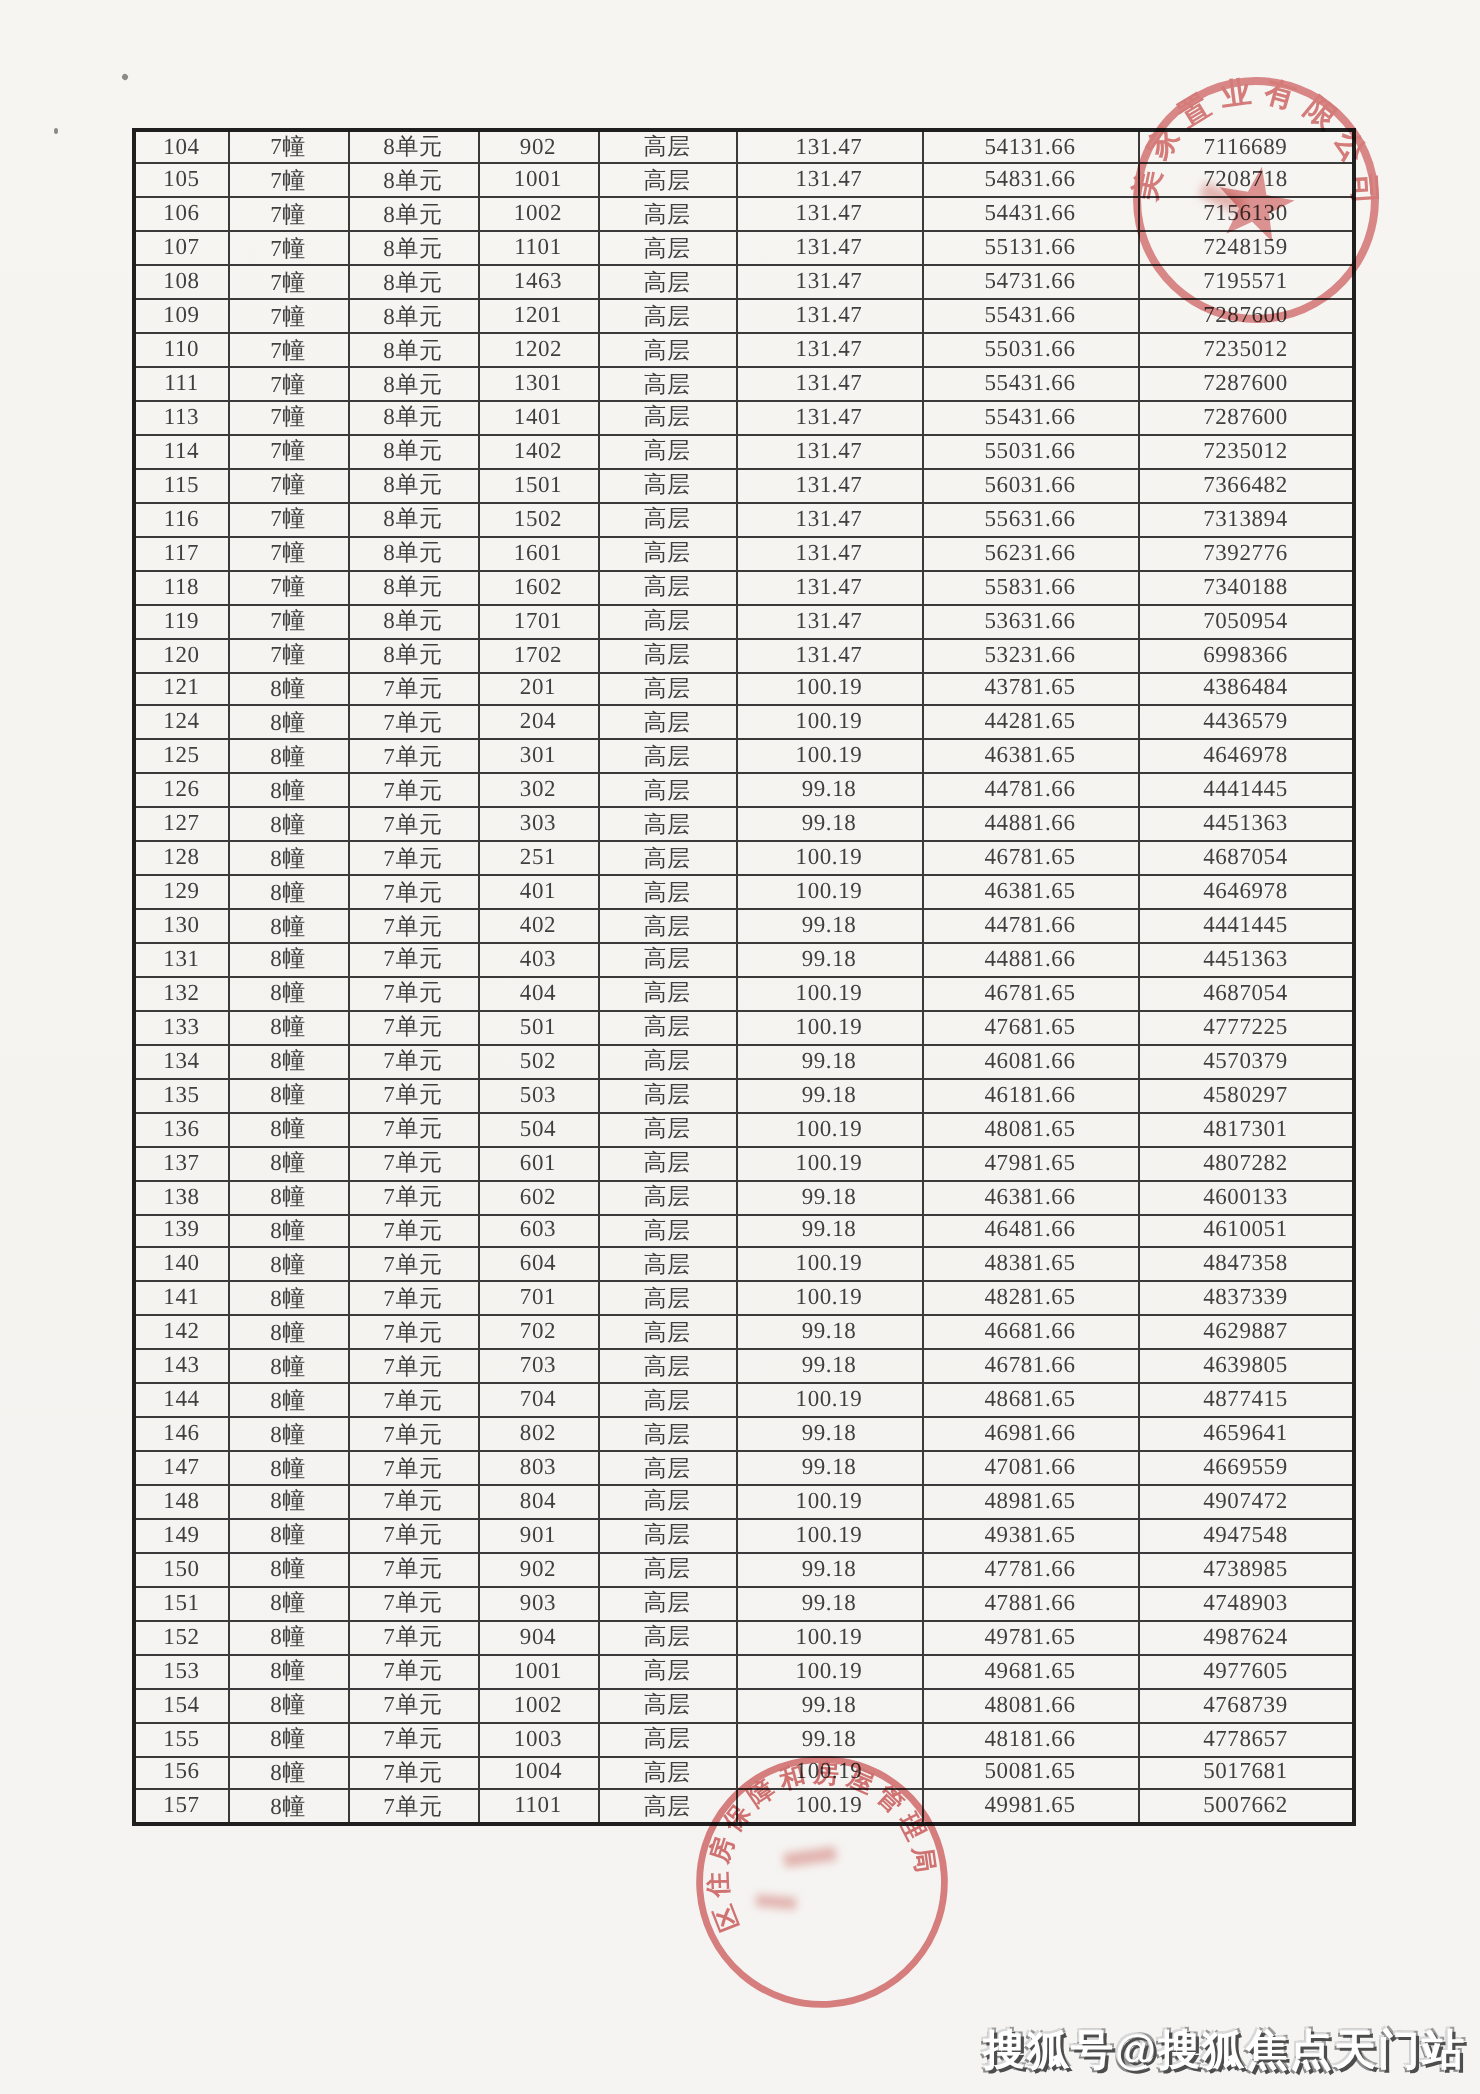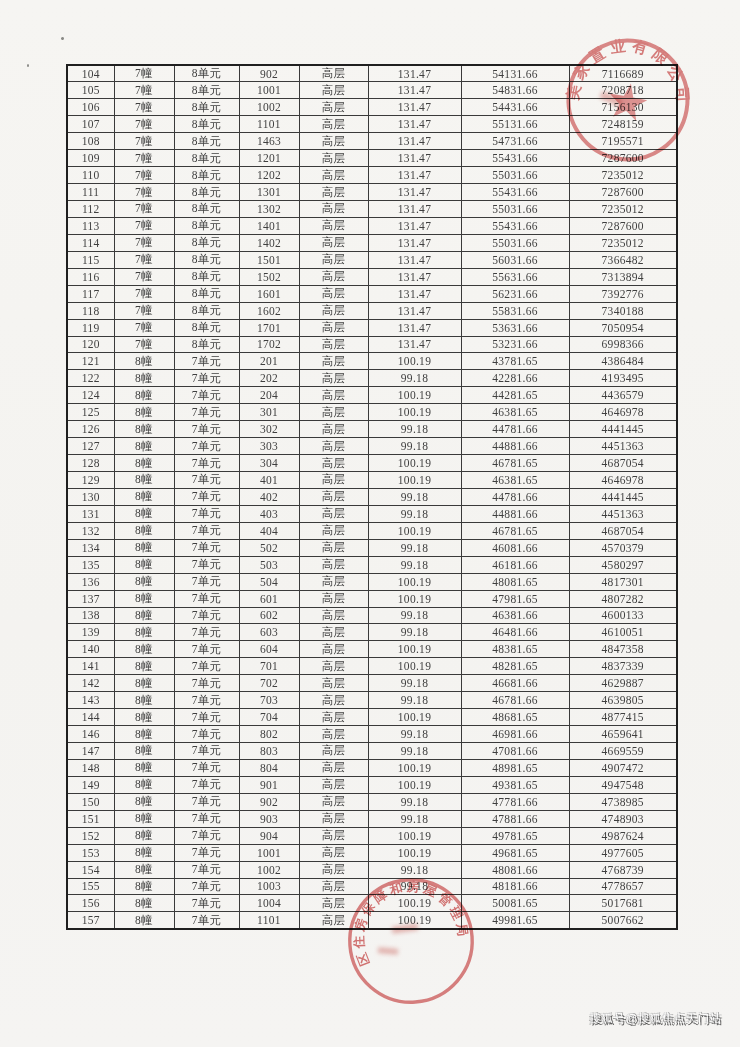--- a/index.html
+++ b/index.html
@@ -31,23 +31,23 @@
   .stamp{position:absolute;pointer-events:none;mix-blend-mode:multiply;}
   .stamp-top{left:557px;top:29px;width:142px;height:142px;opacity:.72;transform:rotate(10deg);}
   .stamp-bottom{left:343px;top:873px;width:136px;height:136px;opacity:.78;transform:rotate(-4deg);}
   .stamp svg{width:100%;height:100%;}
   .smudge{position:absolute;background:#d46a63;filter:blur(2px);opacity:.45;pointer-events:none;mix-blend-mode:multiply;}
   .smudge.m1{left:392px;top:925px;width:26px;height:7px;transform:rotate(-8deg);}
   .smudge.m2{left:378px;top:948px;width:20px;height:6px;transform:rotate(5deg);}
   .smudge.m3{left:600px;top:95px;width:22px;height:8px;transform:rotate(25deg);}
 
   .watermark{
-    position:absolute;right:18px;top:1011px;
+    position:absolute;right:7px;top:1011px;
     font-family:"Liberation Sans","DejaVu Sans",sans-serif;
-    font-weight:normal;font-size:11px;letter-spacing:1px;
+    font-weight:bold;font-size:21px;letter-spacing:1px;
     color:#ffffff;
     text-shadow:1.6px 1.6px 0 #4d4d4d,-1px -1px 0 #d8d8d8,1px -1px 0 #9a9a9a,-1px 1px 0 #8a8a8a;
     white-space:nowrap;
   }
 </style>
 </head>
 <body>
 
 <div class="scan-page">
 
@@ -140,50 +140,40 @@
           <td>111</td>
           <td>7幢</td>
           <td>8单元</td>
           <td>1301</td>
           <td>高层</td>
           <td>131.47</td>
           <td>55431.66</td>
           <td>7287600</td>
         </tr>
         <tr>
-          <td>112</td>
-          <td>7幢</td>
-          <td>8单元</td>
-          <td>1302</td>
+          <td>113</td>
+          <td>7幢</td>
+          <td>8单元</td>
+          <td>1401</td>
+          <td>高层</td>
+          <td>131.47</td>
+          <td>55431.66</td>
+          <td>7287600</td>
+        </tr>
+        <tr>
+          <td>114</td>
+          <td>7幢</td>
+          <td>8单元</td>
+          <td>1402</td>
           <td>高层</td>
           <td>131.47</td>
           <td>55031.66</td>
           <td>7235012</td>
         </tr>
         <tr>
-          <td>113</td>
-          <td>7幢</td>
-          <td>8单元</td>
-          <td>1401</td>
-          <td>高层</td>
-          <td>131.47</td>
-          <td>55431.66</td>
-          <td>7287600</td>
-        </tr>
-        <tr>
-          <td>114</td>
-          <td>7幢</td>
-          <td>8单元</td>
-          <td>1402</td>
-          <td>高层</td>
-          <td>131.47</td>
-          <td>55031.66</td>
-          <td>7235012</td>
-        </tr>
-        <tr>
           <td>115</td>
           <td>7幢</td>
           <td>8单元</td>
           <td>1501</td>
           <td>高层</td>
           <td>131.47</td>
           <td>56031.66</td>
           <td>7366482</td>
         </tr>
         <tr>
@@ -240,30 +230,20 @@
           <td>121</td>
           <td>8幢</td>
           <td>7单元</td>
           <td>201</td>
           <td>高层</td>
           <td>100.19</td>
           <td>43781.65</td>
           <td>4386484</td>
         </tr>
         <tr>
-          <td>122</td>
-          <td>8幢</td>
-          <td>7单元</td>
-          <td>202</td>
-          <td>高层</td>
-          <td>99.18</td>
-          <td>42281.66</td>
-          <td>4193495</td>
-        </tr>
-        <tr>
           <td>124</td>
           <td>8幢</td>
           <td>7单元</td>
           <td>204</td>
           <td>高层</td>
           <td>100.19</td>
           <td>44281.65</td>
           <td>4436579</td>
         </tr>
         <tr>
@@ -293,21 +273,21 @@
           <td>303</td>
           <td>高层</td>
           <td>99.18</td>
           <td>44881.66</td>
           <td>4451363</td>
         </tr>
         <tr>
           <td>128</td>
           <td>8幢</td>
           <td>7单元</td>
-          <td>304</td>
+          <td>251</td>
           <td>高层</td>
           <td>100.19</td>
           <td>46781.65</td>
           <td>4687054</td>
         </tr>
         <tr>
           <td>129</td>
           <td>8幢</td>
           <td>7单元</td>
           <td>401</td>
@@ -338,20 +318,30 @@
         </tr>
         <tr>
           <td>132</td>
           <td>8幢</td>
           <td>7单元</td>
           <td>404</td>
           <td>高层</td>
           <td>100.19</td>
           <td>46781.65</td>
           <td>4687054</td>
+        </tr>
+        <tr>
+          <td>133</td>
+          <td>8幢</td>
+          <td>7单元</td>
+          <td>501</td>
+          <td>高层</td>
+          <td>100.19</td>
+          <td>47681.65</td>
+          <td>4777225</td>
         </tr>
         <tr>
           <td>134</td>
           <td>8幢</td>
           <td>7单元</td>
           <td>502</td>
           <td>高层</td>
           <td>99.18</td>
           <td>46081.66</td>
           <td>4570379</td>

